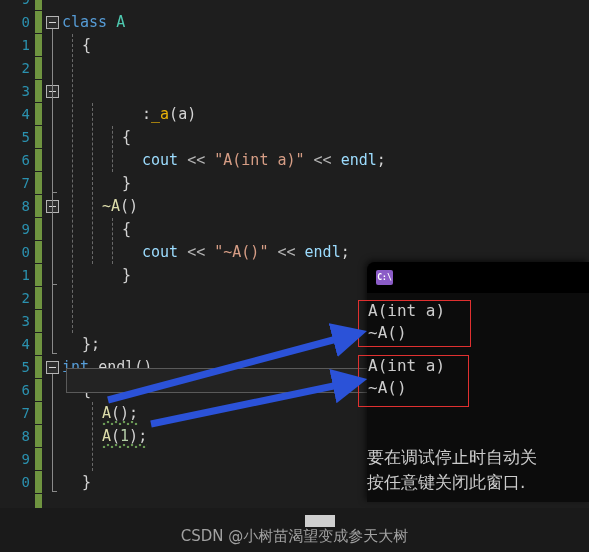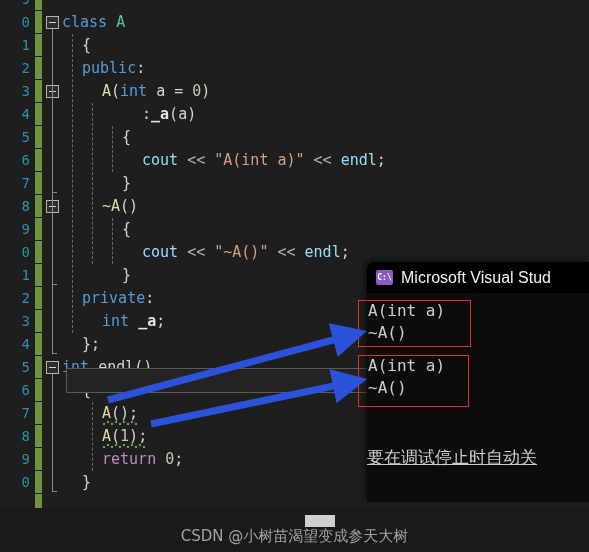--- a/index.html
+++ b/index.html
@@ -33,21 +33,21 @@
 
   .c-key{color:#569cd6;}   
   .c-type{color:#4ec9b0;}  
   .c-fn{color:#dcdcaa;}    
   .c-plain{color:#d4d4d4;}
   .c-punc{color:#d4d4d4;}
   .c-str{color:#d69d85;}
   .c-num{color:#b5cea8;}
   .c-ret{color:#c586c0;}
   .c-var{color:#9cdcfe;}
-  .c-member{color:#e5e5e5;font-weight:bold;}
+  .c-member{color:#eab308;}
   .c-op{color:#b4b4b4;}
 
   
   #curline{position:absolute;left:66px;top:368px;width:311px;height:25px;
            border:1px solid #5a5a5a;box-sizing:border-box;background:#232323;}
 
   
   .squig{position:absolute;height:4px;
     background-image:
       radial-gradient(circle at 2px 3px, #6a9955 1.4px, transparent 1.6px),
@@ -151,65 +151,60 @@
       <div class="foldend" style="left: 8px; top: 192px;"></div>
       <div class="foldline" style="left: 8px; top: 213px; height: 71px;"></div>
       <div class="foldend" style="left: 8px; top: 284px;"></div>
       <div class="foldline" style="left: 8px; top: 374px; height: 117px;"></div>
       <div class="foldend" style="left: 8px; top: 491px;"></div>
     </div>
 
   <div id="code">
       <div class="line" style="top: 11px; left: 0px;"><span class="c-key">class</span><span class="c-punc"> </span><span class="c-type">A</span></div>
       <div class="line" style="top: 34px; left: 20px;"><span class="c-punc">{</span></div>
-      <div class="line" style="top: 57px; left: 20px;"><span class="c-key">public</span><span class="c-punc">:</span></div>
-      <div class="line" style="top: 80px; left: 40px;"><span class="c-fn">A</span><span class="c-punc">(</span><span class="c-key">int</span><span class="c-punc"> </span><span class="c-plain">a</span><span class="c-punc"> </span><span class="c-punc">=</span><span class="c-punc"> </span><span class="c-num">0</span><span class="c-punc">)</span></div>
       <div class="line" style="top: 103px; left: 80px;"><span class="c-punc">:</span><span class="c-member">_a</span><span class="c-punc">(</span><span class="c-plain">a</span><span class="c-punc">)</span></div>
       <div class="line" style="top: 126px; left: 60px;"><span class="c-punc">{</span></div>
       <div class="line" style="top: 149px; left: 80px;"><span class="c-var">cout</span><span class="c-punc"> </span><span class="c-op">&lt;&lt;</span><span class="c-punc"> </span><span class="c-str">"A(int a)"</span><span class="c-punc"> </span><span class="c-op">&lt;&lt;</span><span class="c-punc"> </span><span class="c-var">endl</span><span class="c-punc">;</span></div>
       <div class="line" style="top: 172px; left: 60px;"><span class="c-punc">}</span></div>
       <div class="line" style="top: 195px; left: 40px;"><span class="c-fn">~A</span><span class="c-punc">(</span><span class="c-punc">)</span></div>
       <div class="line" style="top: 218px; left: 60px;"><span class="c-punc">{</span></div>
       <div class="line" style="top: 241px; left: 80px;"><span class="c-var">cout</span><span class="c-punc"> </span><span class="c-op">&lt;&lt;</span><span class="c-punc"> </span><span class="c-str">"~A()"</span><span class="c-punc"> </span><span class="c-op">&lt;&lt;</span><span class="c-punc"> </span><span class="c-var">endl</span><span class="c-punc">;</span></div>
       <div class="line" style="top: 264px; left: 60px;"><span class="c-punc">}</span></div>
-      <div class="line" style="top: 287px; left: 20px;"><span class="c-key">private</span><span class="c-punc">:</span></div>
-      <div class="line" style="top: 310px; left: 40px;"><span class="c-key">int</span><span class="c-punc"> </span><span class="c-member">_a</span><span class="c-punc">;</span></div>
       <div class="line" style="top: 333px; left: 20px;"><span class="c-punc">}</span><span class="c-punc">;</span></div>
       <div class="line" style="top: 356px; left: 0px;"><span class="c-key">int</span><span class="c-punc"> </span><span class="c-plain">endl</span><span class="c-punc">(</span><span class="c-punc">)</span></div>
       <div class="line" style="top: 379px; left: 20px;"><span class="c-punc">{</span></div>
       <div class="line" style="top: 402px; left: 40px;"><span class="c-fn">A</span><span class="c-punc">(</span><span class="c-punc">)</span><span class="c-punc">;</span></div>
       <div class="line" style="top: 425px; left: 40px;"><span class="c-fn">A</span><span class="c-punc">(</span><span class="c-num">1</span><span class="c-punc">)</span><span class="c-punc">;</span></div>
-      <div class="line" style="top: 448px; left: 40px;"><span class="c-ret">return</span><span class="c-punc"> </span><span class="c-num">0</span><span class="c-punc">;</span></div>
       <div class="line" style="top: 471px; left: 20px;"><span class="c-punc">}</span></div>
     </div>
 
   <div id="curline"></div>
 <div class="squig" style="left: 102px; top: 421px; width: 36px;"></div>
     <div class="squig" style="left: 102px; top: 444px; width: 45px;"></div>
     <div class="guide" style="left: 72px; top: 34px; height: 299px;"></div>
     <div class="guide" style="left: 92px; top: 103px; height: 161px;"></div>
     <div class="guide" style="left: 112px; top: 126px; height: 46px;"></div>
     <div class="guide" style="left: 112px; top: 218px; height: 46px;"></div>
     <div class="guide" style="left: 92px; top: 402px; height: 69px;"></div>
   </div>
 
 <div id="console">
   <div id="contitle">
     <div id="conicon">
       <span>C:\</span>
     </div>
-    <div id="contitletext">Microsoft Visual Stud</div>
   </div>
 
   <div class="conline" style="left:1px;top:38px;">A(int a)</div>
   <div class="conline" style="left:1px;top:60px;">~A()</div>
   <div class="conline" style="left:1px;top:93px;">A(int a)</div>
   <div class="conline" style="left:1px;top:115px;">~A()</div>
 
-  <div class="conline-cn" style="left:0px;top:183px;text-decoration:underline;">要在调试停止时自动关</div>
+  <div class="conline-cn" style="left:0px;top:183px;">要在调试停止时自动关</div>
+  <div class="conline-cn" style="left:0px;top:208px;">按任意键关闭此窗口.</div>
 </div>
 
 <div class="redbox" style="left:358px;top:300px;width:113px;height:47px;"></div>
 <div class="redbox" style="left:358px;top:355px;width:111px;height:52px;"></div>
 
 <svg id="annot" width="589" height="552" viewBox="0 0 589 552">
   <defs>
     <marker id="ah" markerWidth="5" markerHeight="5" refX="2.2" refY="2.5" orient="auto" markerUnits="strokeWidth">
       <path d="M0,0 L5,2.5 L0,5 z" fill="#2b52d8"></path>
     </marker>

